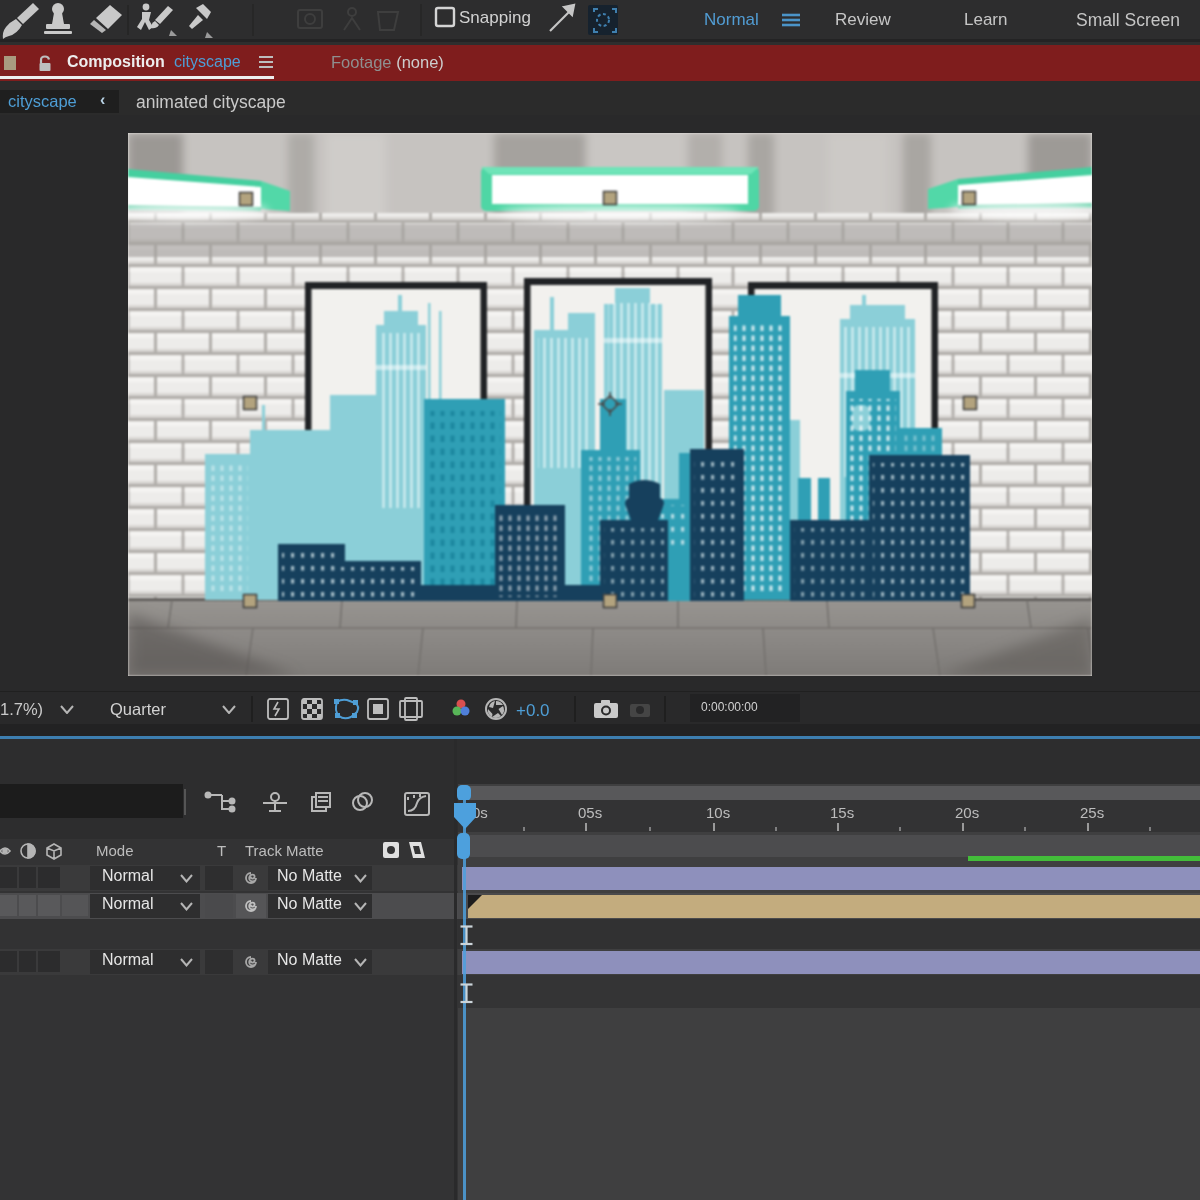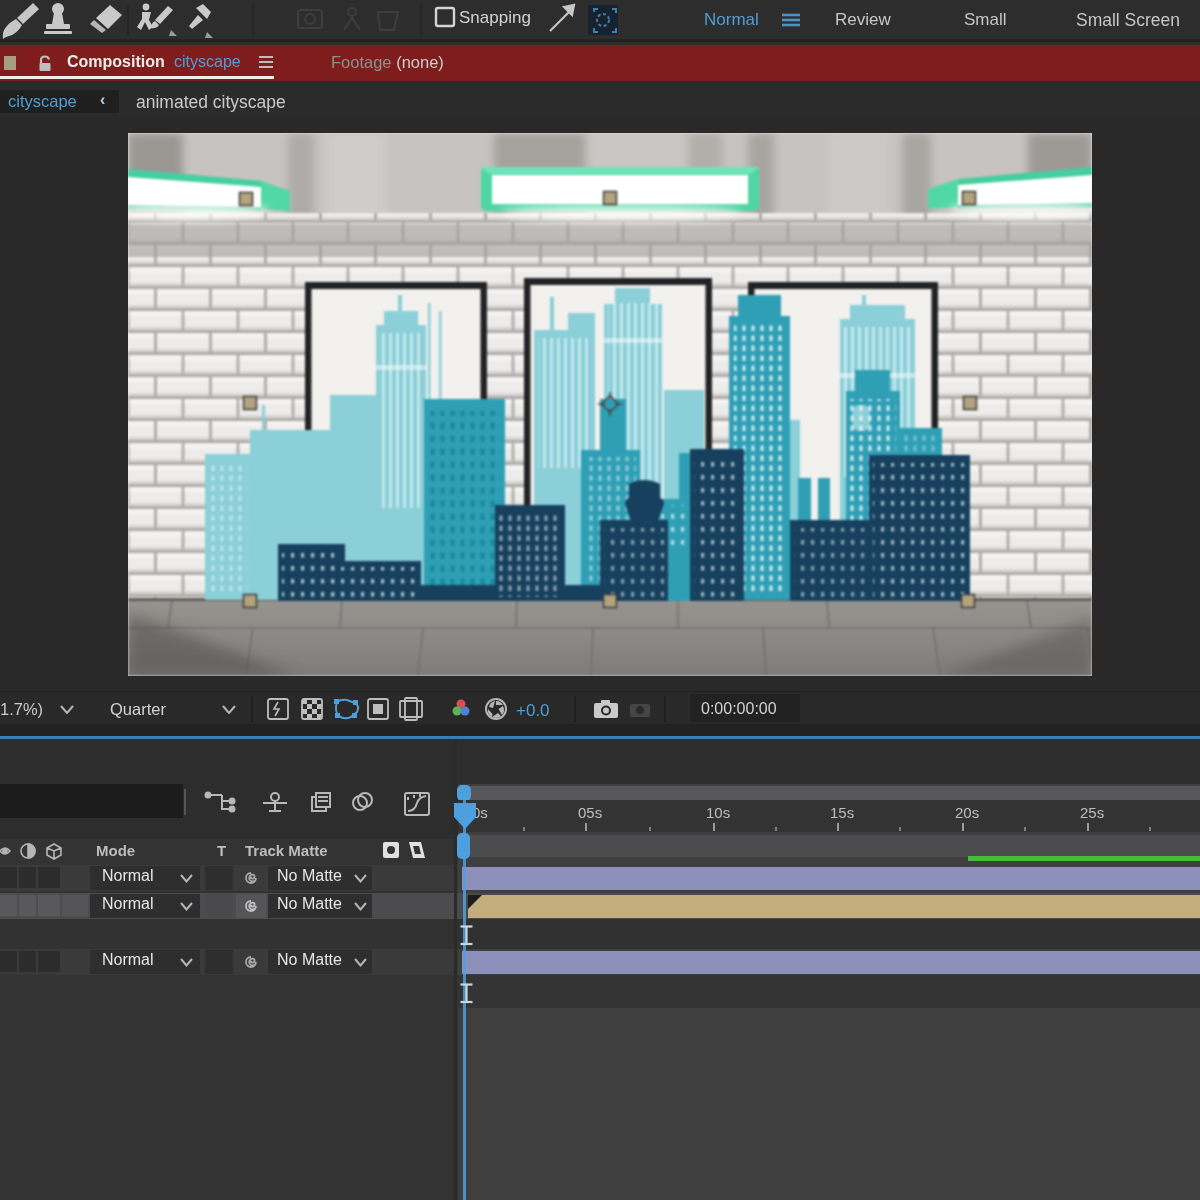--- a/index.html
+++ b/index.html
@@ -73,21 +73,21 @@
     </svg>
     <div class="abs" style="left:704px;top:10px;font-size:17px;color:#519cd3;">Normal</div>
     <svg class="abs" style="left:781px;top:12px;" width="20" height="16">
         <g stroke="#4b94c8" stroke-width="2.6">
           <line x1="1" y1="3" x2="19" y2="3"></line>
           <line x1="1" y1="8" x2="19" y2="8"></line>
           <line x1="1" y1="13" x2="19" y2="13"></line>
         </g>
       </svg>
     <div class="abs" style="left:835px;top:10px;font-size:17px;color:#c6c6c6;">Review</div>
-    <div class="abs" style="left:964px;top:10px;font-size:17px;color:#c6c6c6;">Small</div>
+    <div class="abs" style="left:964px;top:10px;font-size:17px;color:#c6c6c6;">Learn</div>
     <div class="abs" style="left:1076px;top:10px;font-size:17.5px;color:#c6c6c6;">Small Screen</div>
   </div>
 
   <div class="abs" style="left:0;top:45px;width:1200px;height:36px;background:#7f1d1d;">
     <div class="abs" style="left:4px;top:11px;width:12px;height:14px;background:#a99b80;"></div>
     <svg class="abs" style="left:38px;top:10px;" width="14" height="17" viewBox="0 0 14 17">
       <path d="M3 8 L3 5 Q3 1.5 7 1.5 Q10.5 1.5 11 4.5" fill="none" stroke="#bdbdbd" stroke-width="2.2"></path>
       <rect x="1.5" y="8" width="11" height="8" rx="1" fill="#bdbdbd"></rect>
     </svg>
     <div class="abs" style="left:67px;top:8px;font-size:16px;font-weight:bold;color:#ededed;">Composition</div>
@@ -377,21 +377,21 @@
           <circle cx="342" cy="14.5" r="5" fill="#29292a"></circle>
           <circle cx="342" cy="14.5" r="3" fill="#c9c9c9"></circle>
         </g>
       <g fill="#454545">
           <rect x="366" y="8" width="20" height="13" rx="2"></rect>
           <circle cx="376" cy="14" r="4" fill="#29292a"></circle>
         </g>
       <rect x="400" y="0" width="2" height="26" fill="#1f1f1f"></rect>
     </svg>
     <div class="abs" style="left:690px;top:2px;width:110px;height:28px;background:#222223;"></div>
-    <div class="abs" style="left:701px;top:8px;font-size:16px;color:#d2d2d2;text-align:right;">0:00:00:00</div>
+    <div class="abs" style="left:701px;top:8px;font-size:12px;color:#d2d2d2;text-align:right;">0:00:00:00</div>
   </div>
 
   <div class="abs" style="left:0;top:724px;width:1200px;height:12px;background:#222223;"></div>
   <div class="abs" style="left:0;top:736px;width:1200px;height:3px;background:#3d7eb0;"></div>
 
   <div class="abs" style="left:0;top:739px;width:1200px;height:461px;background:#333334;" id="timeline">
 
     <div class="abs" style="left:458px;top:0;width:742px;height:461px;background:#3f3f40;"></div>
 
     <div class="abs" style="left:0;top:0;width:458px;height:100px;background:#2d2d2e;"></div>
@@ -419,21 +419,21 @@
             <circle cx="165" cy="11" r="7"></circle>
           </g>
         <g>
             <rect x="205" y="4" width="24" height="22" rx="2"></rect>
             <path d="M208 22 Q215 22 217 14 Q219 8 226 7"></path>
             <path d="M208 8 v3 M214 6 v3 M220 5 v3"></path>
           </g>
       </g>
     </svg>
 
-    <div class="abs" style="left:0;top:100px;width:458px;height:24px;background:#333334;font-weight:bold;">
+    <div class="abs" style="left:0;top:100px;width:458px;height:24px;background:#333334;">
       <svg class="abs" style="left:0;top:3px;" width="70" height="18" viewBox="0 0 70 18">
         <g stroke="#b5b5b5" stroke-width="1.6" fill="none">
           <path d="M0 9 Q5 3 10 9 Q5 15 0 9 Z"></path>
             <circle cx="5" cy="9" r="2" fill="#b5b5b5"></circle>
           <circle cx="28" cy="9" r="7"></circle>
             <path d="M28 2 a7 7 0 0 1 0 14 z" fill="#b5b5b5"></path>
           <path d="M54 2 l7 4 v7 l-7 4 l-7 -4 v-7 z M54 9 v8 M47 6 l7 3 l7 -3"></path>
         </g>
       </svg>
       <div class="abs" style="left:96px;top:3px;font-size:15px;color:#bdbdbd;">Mode</div>

